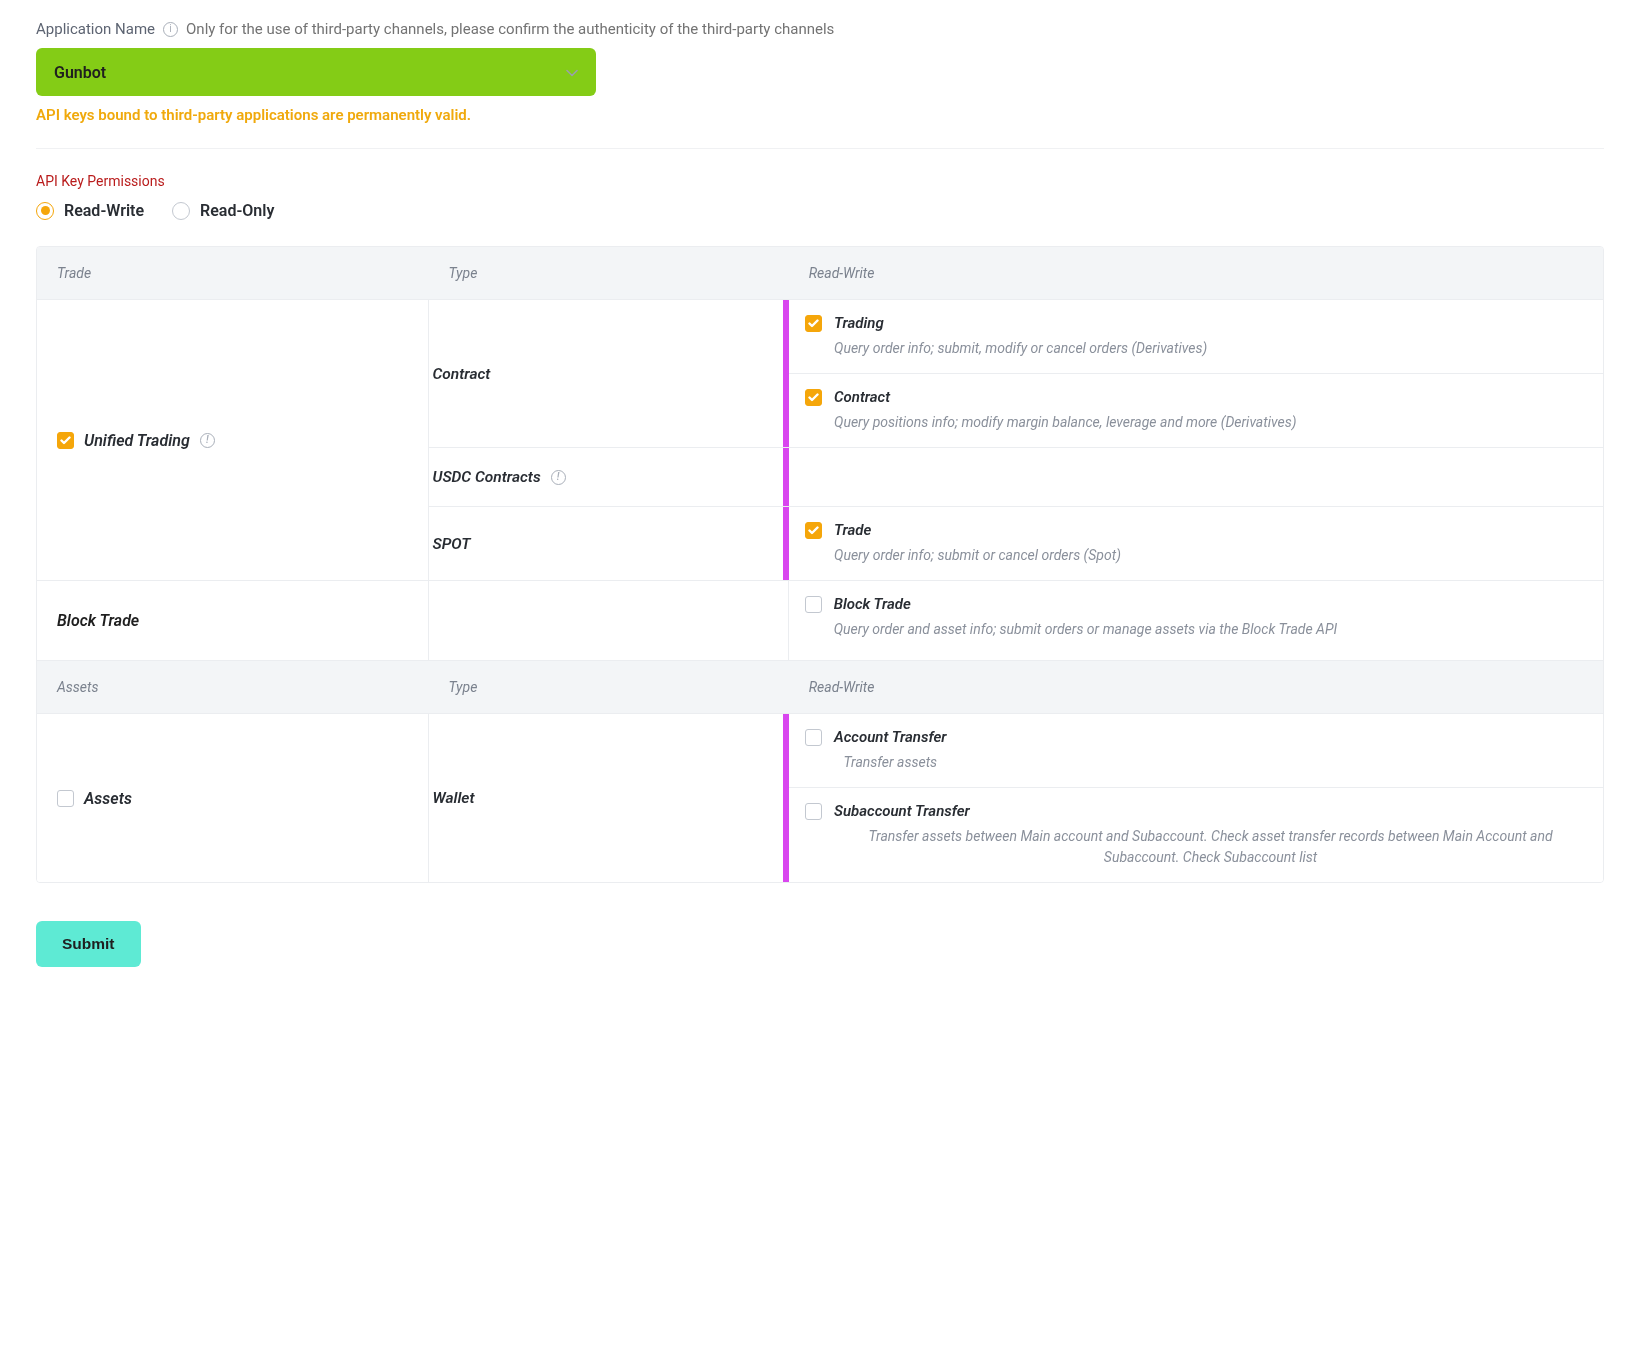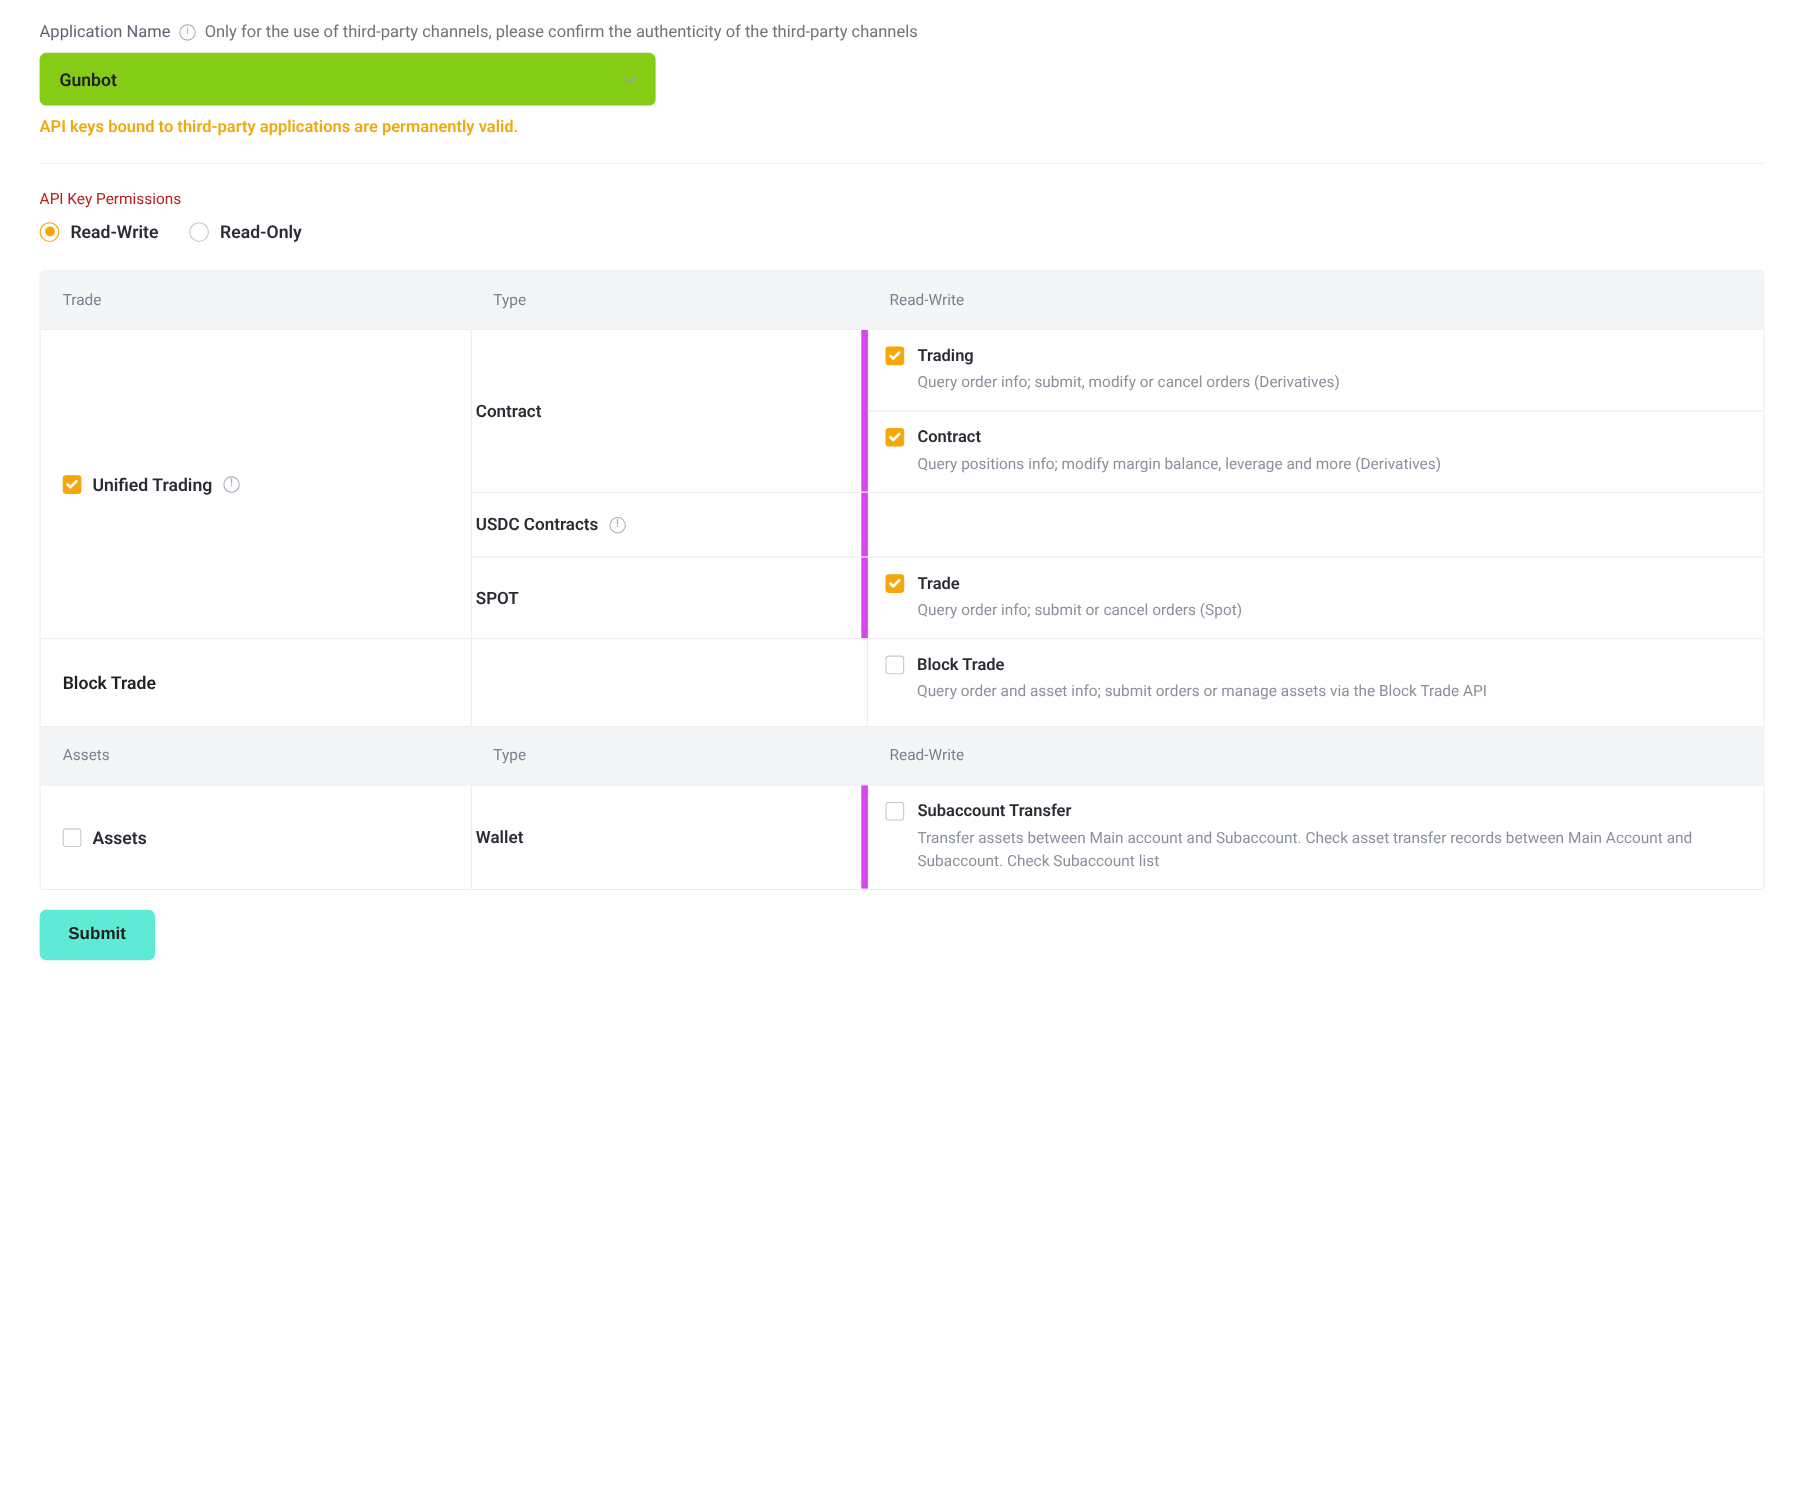--- a/index.html
+++ b/index.html
@@ -90,21 +90,22 @@
   }
   .radio-outer.checked .radio-inner { display: block; }
   .radio-label { font-weight: 600; font-size: 16px; color: #292d33; }
 
   
   .perm-table {
     width: 100%;
     border: 1px solid #ebedf0;
     border-radius: 4px;
     overflow: hidden;
-    margin-bottom: 18px;
+    margin-bottom: 38px;
+    font-style: italic;
   }
   .t-header {
     display: grid;
     grid-template-columns: 25% 23% 52%;
     background: #f3f5f7;
   }
   .t-header > div {
     padding: 18px 20px;
     color: #7b828e;
     font-size: 14px;
@@ -144,21 +145,21 @@
   .perms-col { display: flex; flex-direction: column; }
   .perm-row {
     padding: 14px 16px;
     border-top: 1px solid #ebedf0;
     display: flex;
     gap: 12px;
   }
   .perm-row:first-child { border-top: none; }
   .perm-content { display: flex; flex-direction: column; gap: 6px; }
   .perm-title { font-weight: 600; font-size: 15px; color: #292d33; }
-  .perm-desc { font-size: 14px; color: #8a909b; line-height: 1.5; }
+  .perm-desc { font-size: 14px; color: #8a909b; line-height: 1.5; text-align: center; }
 
   
   .cb {
     flex-shrink: 0;
     width: 17px; height: 17px;
     border-radius: 3px;
     border: 1.4px solid #c3c8d0;
     display: inline-flex;
     align-items: center; justify-content: center;
     cursor: pointer;
@@ -340,20 +341,27 @@
       </div>
       <div class="types-col">
         <div class="type-row">
           <div class="type-cell">
             <span>Wallet</span>
           </div>
           <div class="perms-col">
             <div class="perm-row">
               <span class="cb"></span>
               <div class="perm-content">
+                <span class="perm-title">Account Transfer</span>
+                <span class="perm-desc">Transfer assets</span>
+              </div>
+            </div>
+            <div class="perm-row">
+              <span class="cb"></span>
+              <div class="perm-content">
                 <span class="perm-title">Subaccount Transfer</span>
                 <span class="perm-desc">Transfer assets between Main account and Subaccount. Check asset transfer records between Main Account and Subaccount. Check Subaccount list</span>
               </div>
             </div>
           </div>
         </div>
       </div>
     </div>
 
   </div>

